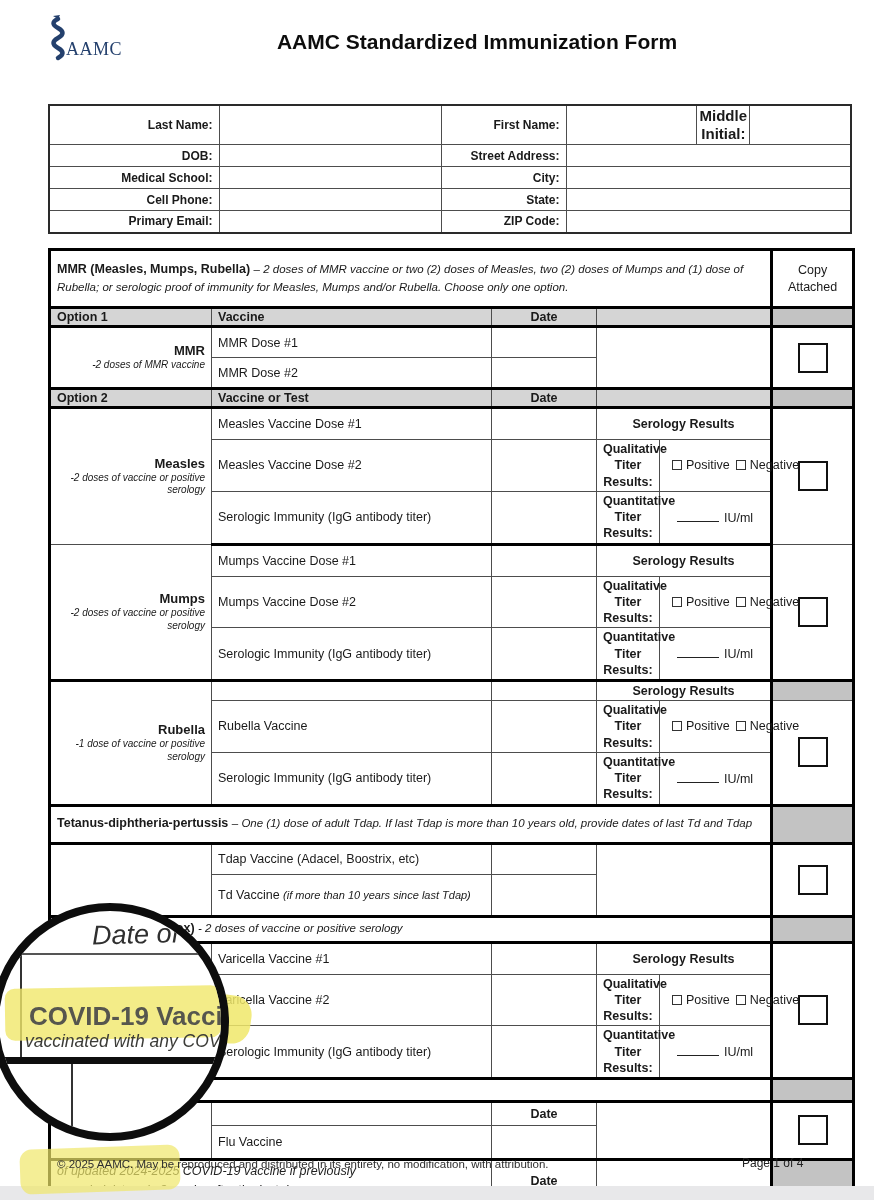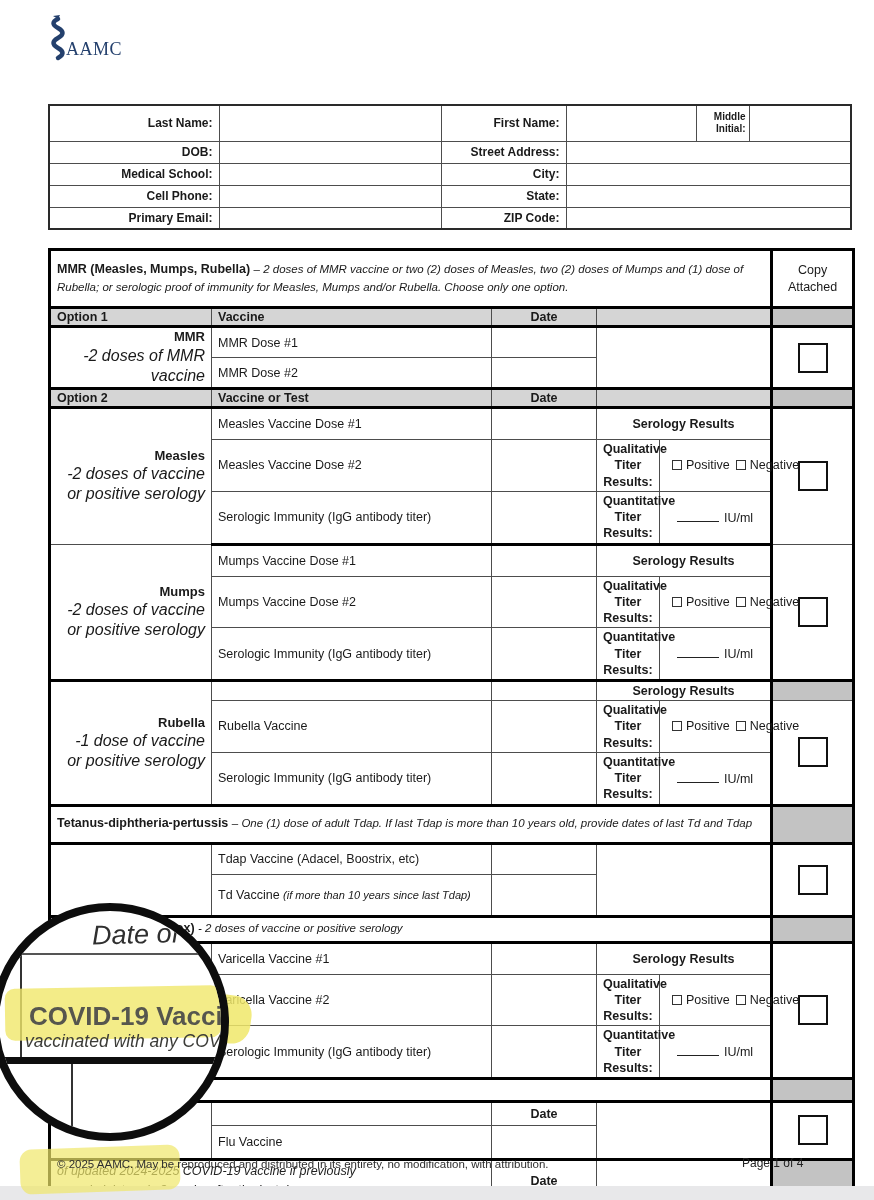--- a/index.html
+++ b/index.html
@@ -25,21 +25,21 @@
   .sm{font-size:11px;}
   .ctr{text-align:center;}
   .gray{background:#d5d5d5 !important;font-size:12px;}
   .copy{border-left:3px solid #000 !important;}
   .band{background:#c3c3c3 !important;}
   .copyhead{font-size:12.5px;text-align:center;vertical-align:middle;line-height:1.35;padding:2px;}
   .sec-free{padding:5px 10px;line-height:1.4;font-size:13px;}
   .sec-free .i{font-size:11.5px;}
   .side{text-align:right;padding-right:8px;line-height:1.25;}
   .side .t{font-weight:bold;font-size:13px;}
-  .side .d{font-style:italic;font-size:16px;}
+  .side .d{font-style:italic;font-size:10px;}
   .sero{font-weight:bold;text-align:center;font-size:11.5px;}
   .titer{font-size:6.8px;font-weight:bold;text-align:center;padding:0 2px;line-height:1.3;}
   .pn{font-size:10.5px;text-align:center;white-space:nowrap;padding:0 2px;}
   .sq{display:inline-block;width:8px;height:8px;border:1px solid #333;margin:0 4px -1px 6px;background:#fff;}
   .iu{text-align:center;font-size:12px;white-space:nowrap;}
   .uline{display:inline-block;width:42px;border-bottom:1.3px solid #222;height:11px;margin-right:5px;}
   .cbcell{text-align:center;}
   .checkbox{width:26px;height:26px;border:2px solid #111;margin:0 auto;background:#fff;}
   .datehead{font-weight:bold;text-align:center;font-size:13px;}
   .flu-head{padding-left:140px;font-size:11.5px;}
@@ -67,37 +67,38 @@
 
 <div class="screen">
 
   <div class="logo">
     <svg width="26" height="48" viewBox="0 0 26 48">
       <path d="M14 5 q-9 4 0 9 q9 5 0 10 q-9 5 0 10 q9 5 0 10" stroke="#24406d" stroke-width="4.5" fill="none" stroke-linecap="round"></path>
       <path d="M14 5 l-5 -3 l7 -1 z" fill="#24406d"></path>
     </svg>
     <span class="logo-text">AAMC</span>
   </div>
+  <div class="title">AAMC Standardized Immunization Form</div>
 
   <table class="info">
     <colgroup>
         <col style="width:170px">
         <col style="width:222px">
         <col style="width:125px">
         <col style="width:130px">
         <col style="width:53px">
         <col style="width:102px">
       </colgroup>
     <tbody>
         <tr style="height:36px">
       <td class="lab">Last Name:</td>
       <td class="val"></td>
       <td class="lab">First Name:</td>
       <td class="val"></td>
-      <td class="lab" style="font-size:10px;line-height:1.2;padding:1px 3px;">Middle Initial:</td>
+      <td class="lab" style="font-size:15px;line-height:1.2;padding:1px 3px;">Middle Initial:</td>
       <td class="val"></td>
     </tr>
     <tr style="height:22px">
       <td class="lab">DOB:</td>
       <td class="val"></td>
       <td class="lab">Street Address:</td>
       <td class="val" colspan="3"></td>
     </tr>
     <tr style="height:22px">
       <td class="lab">Medical School:</td>

